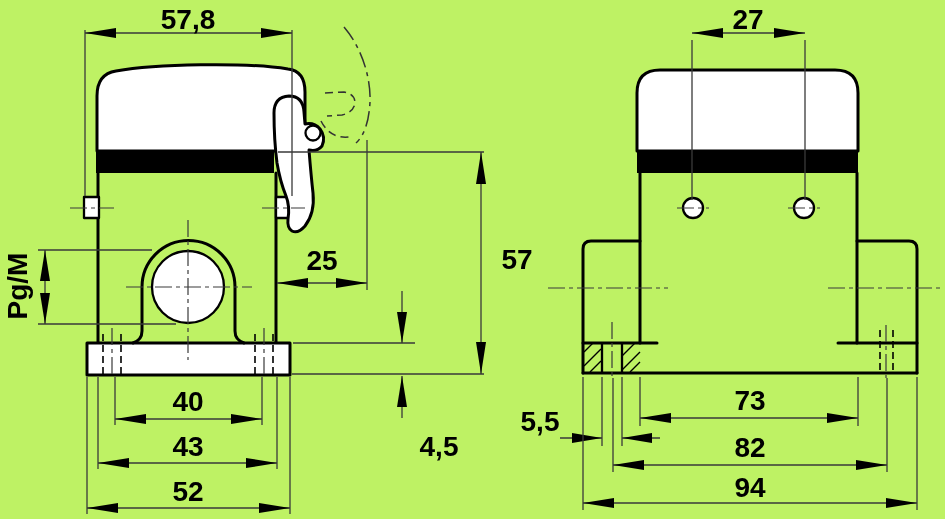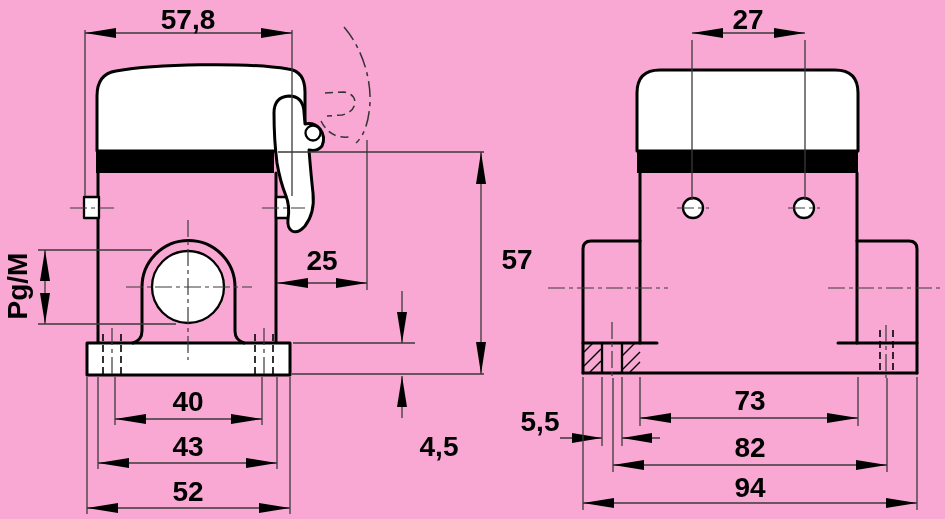--- a/index.html
+++ b/index.html
@@ -1,16 +1,16 @@
 <!DOCTYPE html>
 <html><head>
 <meta charset="utf-8">
 <style>
   html,body{margin:0;padding:0;background:#fff;}
-  .stage{position:relative;width:945px;height:519px;background:#f9a8d4;overflow:hidden;}
+  .stage{position:relative;width:945px;height:519px;background:#bef264;overflow:hidden;}
   svg{display:block;}
   .part{fill:#ffffff;stroke:#000000;stroke-width:3;stroke-linejoin:round;stroke-linecap:round;}
   .hv{fill:none;stroke:#000000;stroke-width:3;stroke-linejoin:round;stroke-linecap:round;}
   .md{fill:#ffffff;stroke:#000000;stroke-width:2.3;stroke-linejoin:round;}
   .mdl{fill:none;stroke:#000000;stroke-width:2.3;stroke-linejoin:round;}
   .tn{fill:none;stroke:#3a3a3a;stroke-width:1.3;}
   .hd{fill:none;stroke:#000000;stroke-width:1.6;stroke-dasharray:7 4;}
   .cl{fill:none;stroke:#3a3a3a;stroke-width:1.2;stroke-dasharray:17 4 4 4;}
   .ht{fill:none;stroke:#000000;stroke-width:1.4;}
   .dsh{fill:none;stroke:#333333;stroke-width:1.5;}

